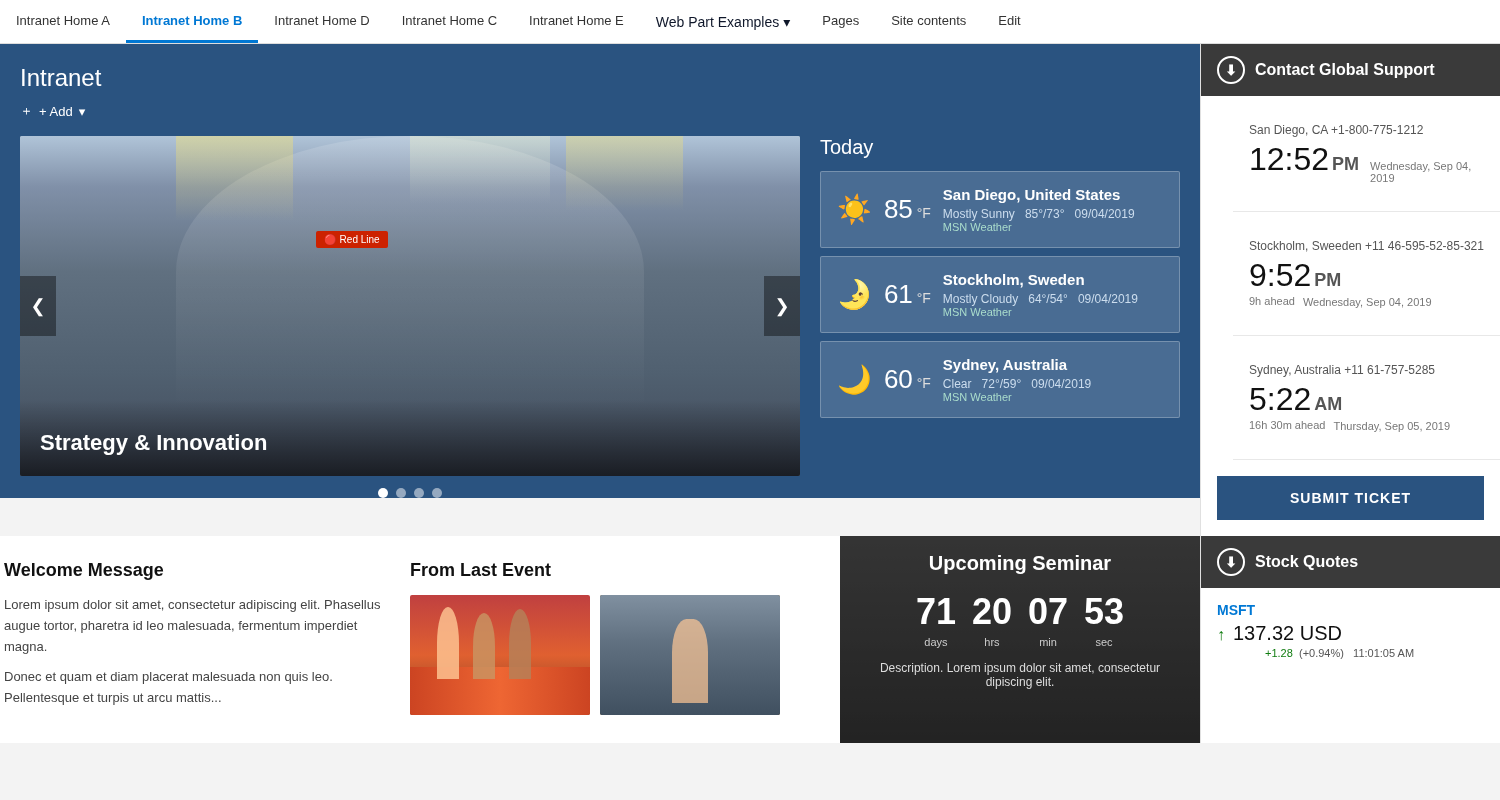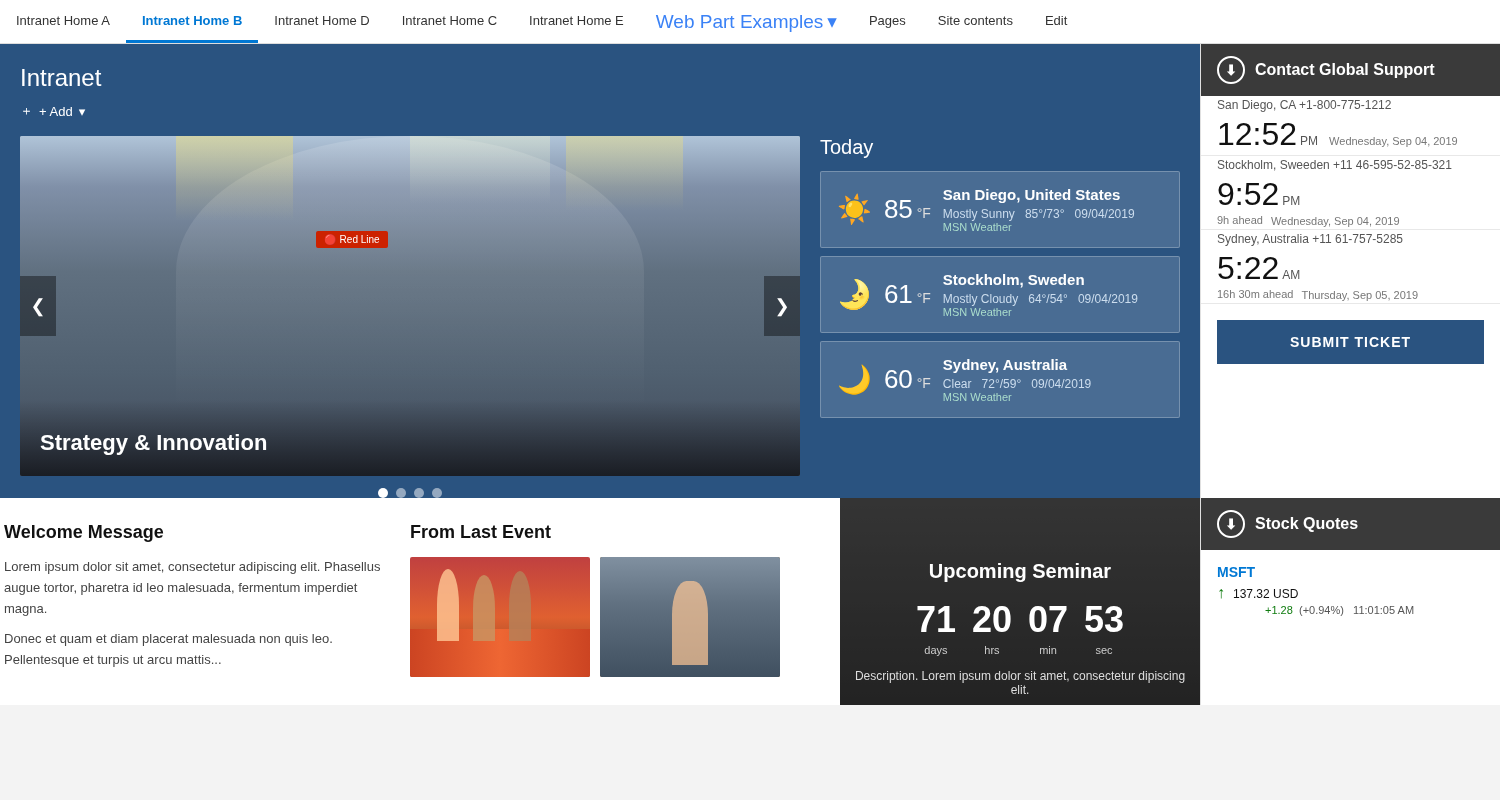--- a/index.html
+++ b/index.html
@@ -30,22 +30,22 @@
       border-bottom: 3px solid #0078d4;
       color: #0078d4;
       font-weight: 600;
     }
     .nav-bar .web-part-dropdown {
       display: flex;
       align-items: center;
       gap: 4px;
       padding: 0 16px;
       cursor: pointer;
-      font-size: 19px;
-      color: #3b82f6;
+      font-size: 14px;
+      color: #0f172a;
     }
 
     .page-title {
       color: #fff;
       font-size: 24px;
       font-weight: 400;
       margin-bottom: 10px;
     }
 
     .add-btn {
@@ -192,37 +192,38 @@
       border-radius: 50%;
       border: 2px solid #fff;
       display: flex;
       align-items: center;
       justify-content: center;
       font-size: 14px;
       flex-shrink: 0;
     }
 
     .clock-section {
-      padding: 2px 16px;
+      padding: 27px 16px;
       border-bottom: 1px solid #e8e8e8;
+      margin-left: 32px;
     }
     .clock-location {
       color: #555;
       font-size: 12px;
       margin-bottom: 4px;
     }
     .clock-time {
       font-size: 32px;
       font-weight: 300;
       color: #111;
       display: flex;
       align-items: baseline;
       gap: 3px;
     }
-    .clock-ampm { font-size: 12px; color: #555; font-weight: 400; }
+    .clock-ampm { font-size: 18px; color: #555; font-weight: 700; }
     .clock-date { font-size: 11px; color: #777; margin-top: 2px; }
     .clock-ahead { font-size: 11px; color: #777; }
 
     .submit-ticket-btn {
       background: #2a5380;
       color: #fff;
       border: none;
       padding: 14px 24px;
       font-size: 14px;
       font-weight: 700;
@@ -295,22 +296,22 @@
       inset: 0;
       background: linear-gradient(to bottom, #606060 0%, #404040 100%);
     }
     .seminar-overlay {
       position: absolute;
       inset: 0;
       background: rgba(0,0,0,0.45);
       display: flex;
       flex-direction: column;
       align-items: center;
-      justify-content: flex-end;
-      padding: 8px;
+      justify-content: flex-start;
+      padding: 16px;
     }
     .seminar-title {
       color: #fff;
       font-size: 20px;
       font-weight: 600;
       margin-bottom: 16px;
     }
     .countdown {
       display: flex;
       gap: 16px;
@@ -358,21 +359,21 @@
       font-size: 14px;
       font-weight: 600;
       margin-bottom: 4px;
     }
     .stock-price-row {
       display: flex;
       align-items: baseline;
       gap: 8px;
     }
     .stock-price {
-      font-size: 12px;
+      font-size: 20px;
       color: #111;
       font-weight: 300;
     }
     .stock-up { color: #107c10; }
 
     .full-layout {
       display: flex;
       flex-direction: column;
     }
     .full-row {

